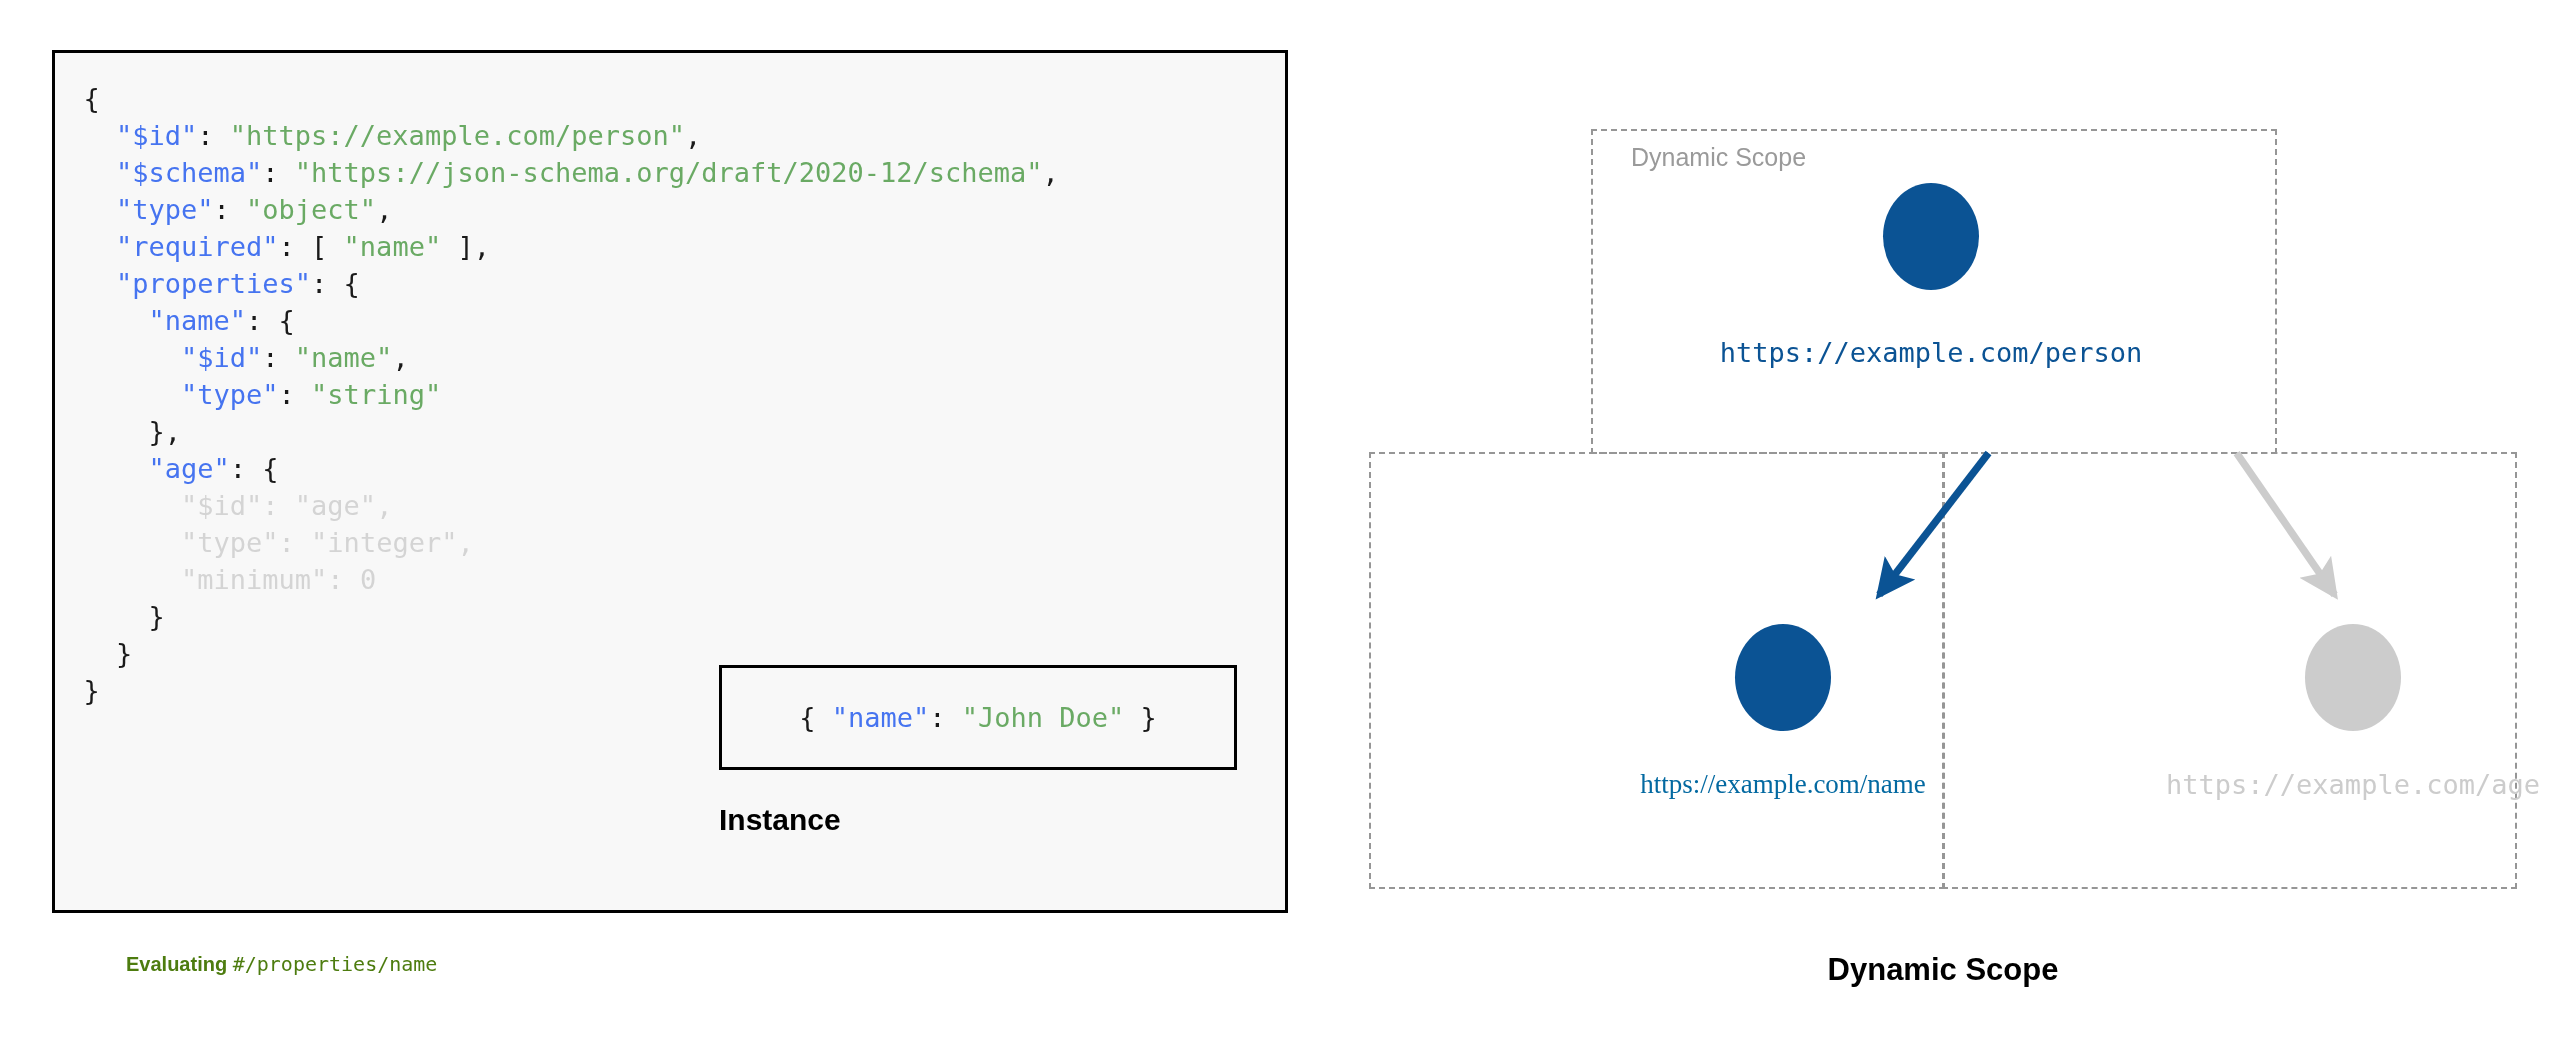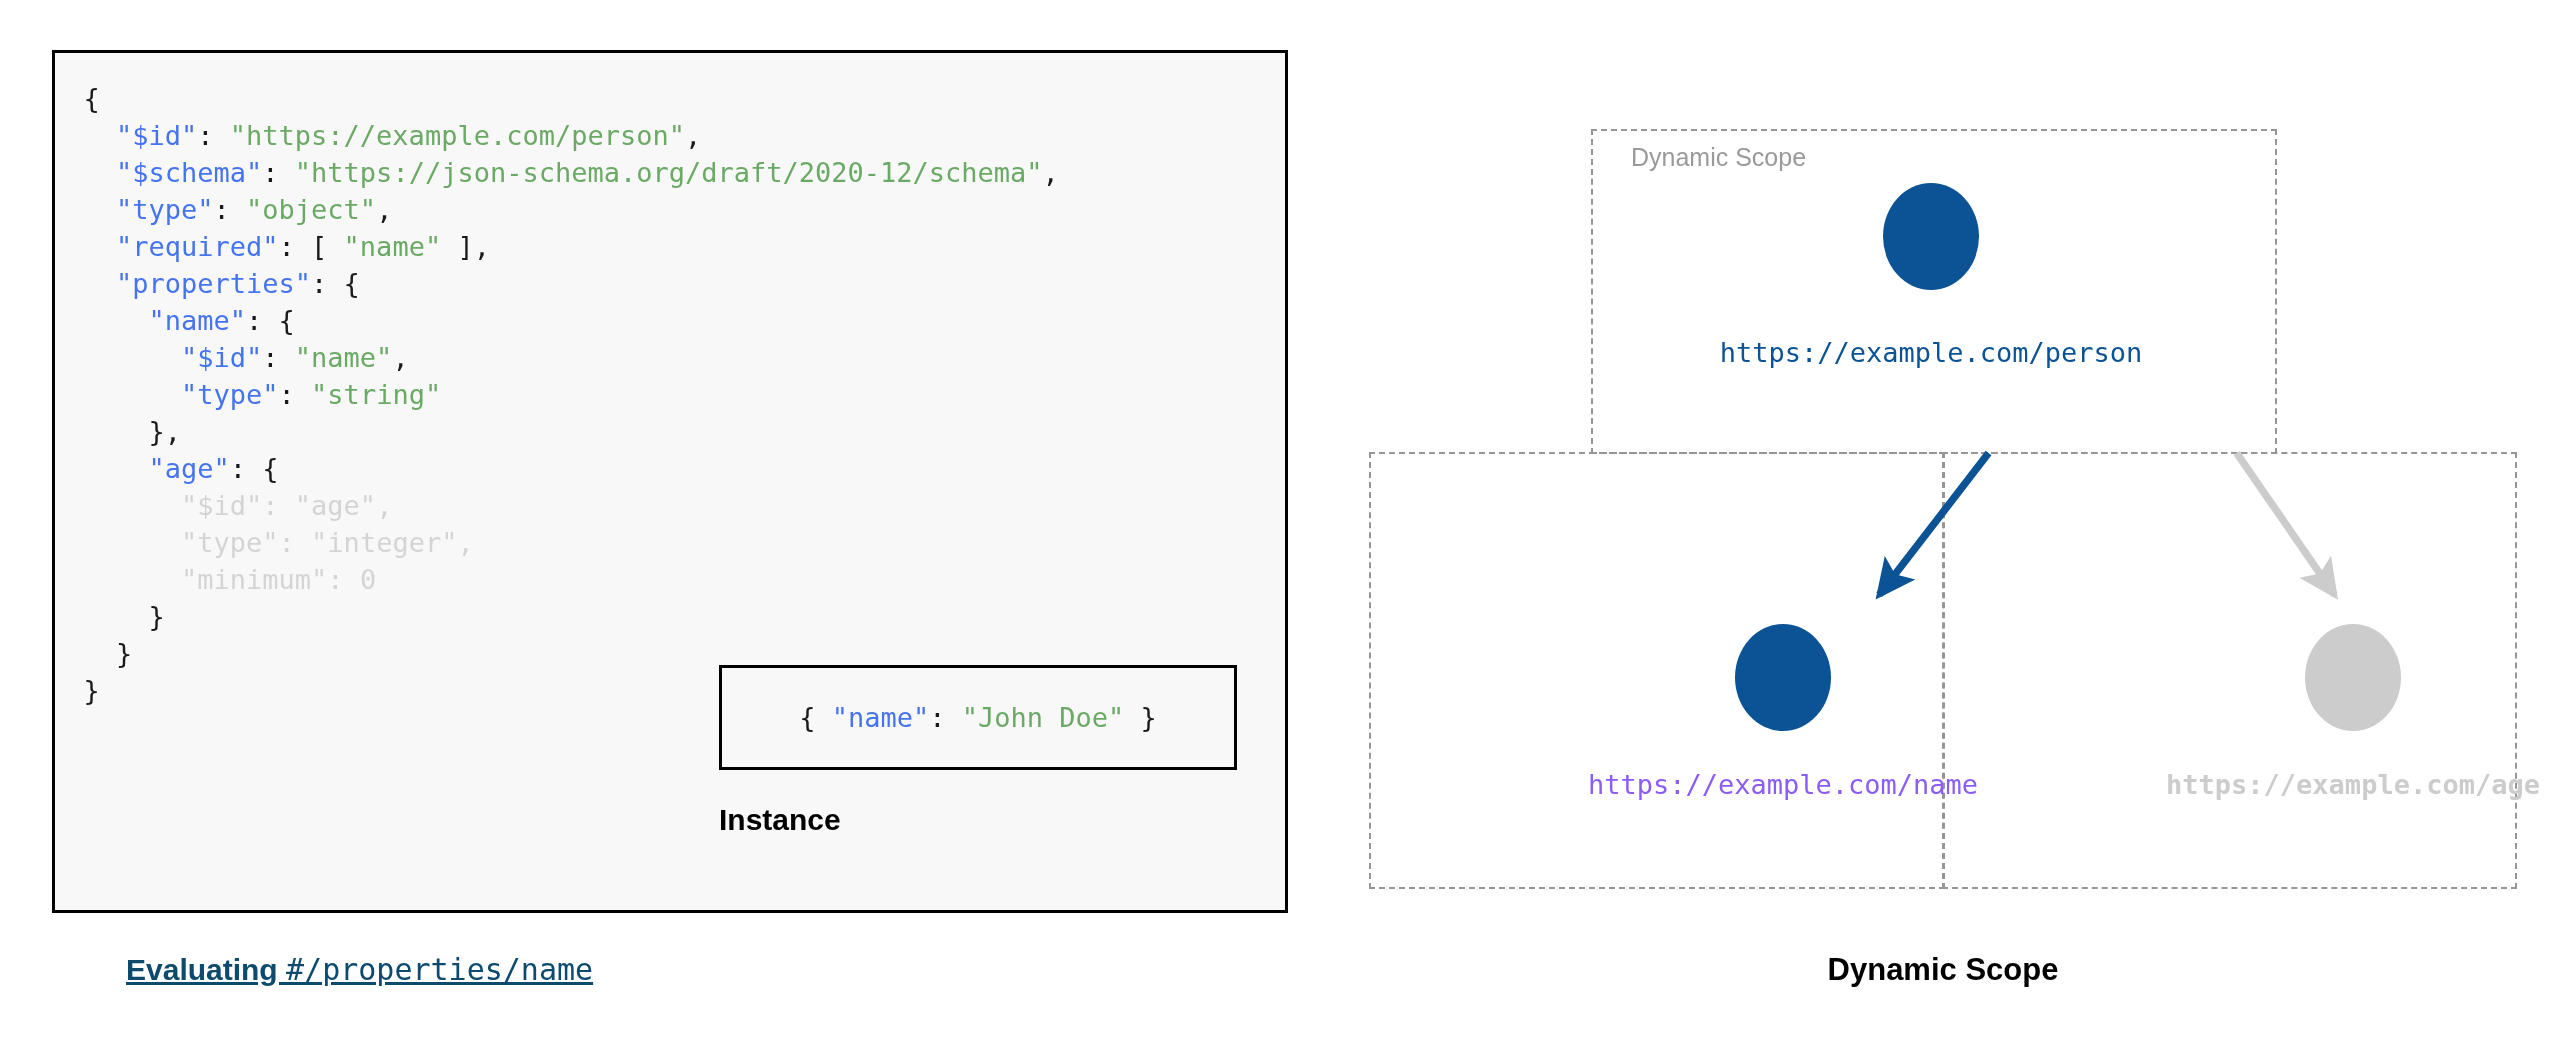--- a/index.html
+++ b/index.html
@@ -81,24 +81,23 @@
     font-family: "Liberation Sans", sans-serif;
     font-weight: bold;
     font-size: 30px;
     color: #000000;
   }
 
   #left-caption {
     position: absolute;
     left: 126px;
     top: 952px;
-    font-size: 30px;
-    color: #0c4a6e;
-    white-space: nowrap;
-    text-decoration: underline;
+    font-size: 20px;
+    color: #4d7c0f;
+    white-space: nowrap;
   }
   #left-caption .cap-bold {
     font-family: "Liberation Sans", sans-serif;
     font-weight: bold;
   }
   #left-caption .cap-mono {
     font-family: "DejaVu Sans Mono", "Liberation Mono", monospace;
     font-weight: normal;
   }
 
@@ -274,19 +273,19 @@
     </defs>
     <line x1="1192" y1="796" x2="1000" y2="1045" stroke="#0b5394" stroke-width="13" marker-end="url(#arrowhead-blue)"></line>
     <line x1="1628" y1="796" x2="1800" y2="1045" stroke="#cccccc" stroke-width="13" marker-end="url(#arrowhead-gray)"></line>
   </svg>
 
   <div class="node-ellipse" id="node-person" style="background: rgb(11, 83, 148);"></div>
   <div class="node-ellipse" id="node-name" style="background: rgb(11, 83, 148);"></div>
   <div class="node-ellipse" id="node-age" style="background: rgb(204, 204, 204);"></div>
 
   <div class="node-label" id="label-person" style="color: rgb(11, 83, 148); margin-top: 8px;">https://example.com/person</div>
-  <div class="node-label" id="label-name" style="color: #8b5cf6;">https://example.com/name</div>
-  <div class="node-label" id="label-age" style="color: rgb(204, 204, 204); font-weight: bold;">https://example.com/age</div>
+  <div class="node-label" id="label-name" style="color: #0369a1; font-family: Liberation Serif, serif;">https://example.com/name</div>
+  <div class="node-label" id="label-age" style="color: rgb(204, 204, 204);">https://example.com/age</div>
 
   <div id="right-caption">Dynamic Scope</div>
 
 </div>
 
 
 </body></html>

